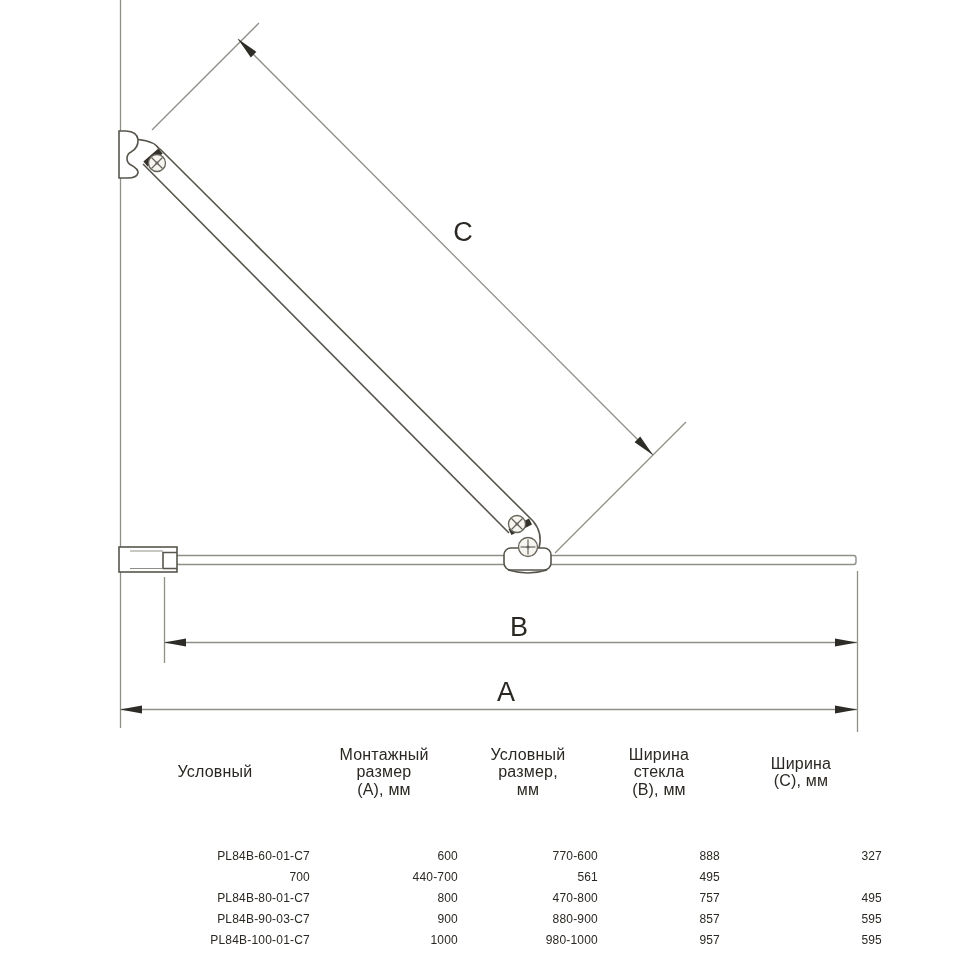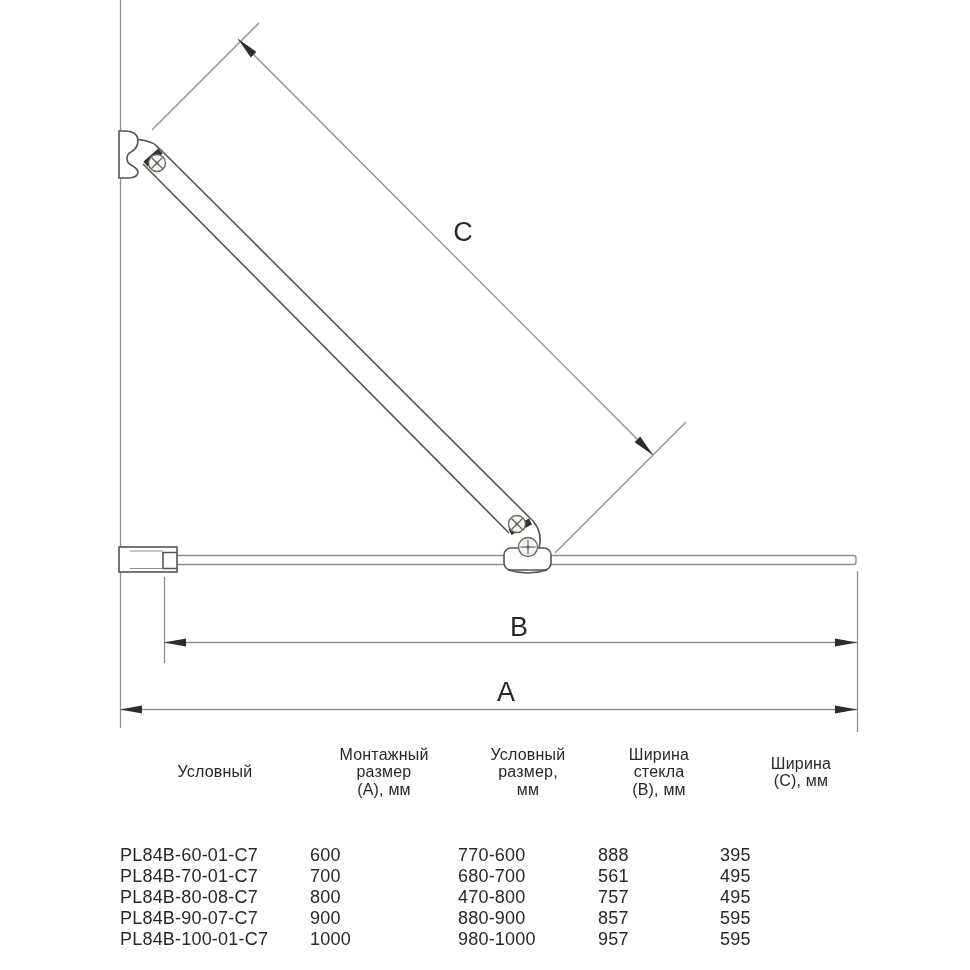--- a/index.html
+++ b/index.html
@@ -20,21 +20,21 @@
   .screw-cross{stroke:#66645b;stroke-width:1.2;fill:none;}
   .screw-dot{fill:#66645b;stroke:none;}
   .dim-label{font-size:27px;fill:#2b2823;text-anchor:middle;font-family:"Liberation Sans",sans-serif;}
 
   .spec-table{position:absolute;left:120px;top:742px;width:762px;}
   .thead,.tr{display:grid;grid-template-columns:190px 148px 140px 122px 162px;}
   .thead{height:60px;align-items:center;}
   .th{text-align:center;font-size:16px;line-height:17.5px;letter-spacing:.2px;}
   .tbody{margin-top:43px;}
   .tr{height:21px;align-items:center;}
-  .td{text-align:left;font-size:18px;letter-spacing:.2px;white-space:nowrap;}
+  .td{text-align:right;font-size:12px;letter-spacing:.2px;white-space:nowrap;}
 </style>
 </head>
 <body>
 
 <div class="stage">
 
   <svg class="diagram" width="970" height="738" viewBox="0 0 970 738">
 
     <line class="thin" x1="120.5" y1="0" x2="120.5" y2="728"></line>
 
@@ -132,38 +132,37 @@
           <div>Ширина</div>
           <div>(C), мм</div>
         </div>
       </div>
     <div class="tbody">
         <div class="tr">
           <div class="td">PL84B-60-01-C7</div>
           <div class="td">600</div>
           <div class="td">770-600</div>
           <div class="td">888</div>
-          <div class="td">395</div>
+          <div class="td">327</div>
         </div>
         <div class="tr">
-          <div class="td">PL84B-70-01-C7</div>
           <div class="td">700</div>
-          <div class="td">680-700</div>
+          <div class="td">440-700</div>
           <div class="td">561</div>
           <div class="td">495</div>
         </div>
         <div class="tr">
-          <div class="td">PL84B-80-08-C7</div>
+          <div class="td">PL84B-80-01-C7</div>
           <div class="td">800</div>
           <div class="td">470-800</div>
           <div class="td">757</div>
           <div class="td">495</div>
         </div>
         <div class="tr">
-          <div class="td">PL84B-90-07-C7</div>
+          <div class="td">PL84B-90-03-C7</div>
           <div class="td">900</div>
           <div class="td">880-900</div>
           <div class="td">857</div>
           <div class="td">595</div>
         </div>
         <div class="tr">
           <div class="td">PL84B-100-01-C7</div>
           <div class="td">1000</div>
           <div class="td">980-1000</div>
           <div class="td">957</div>

